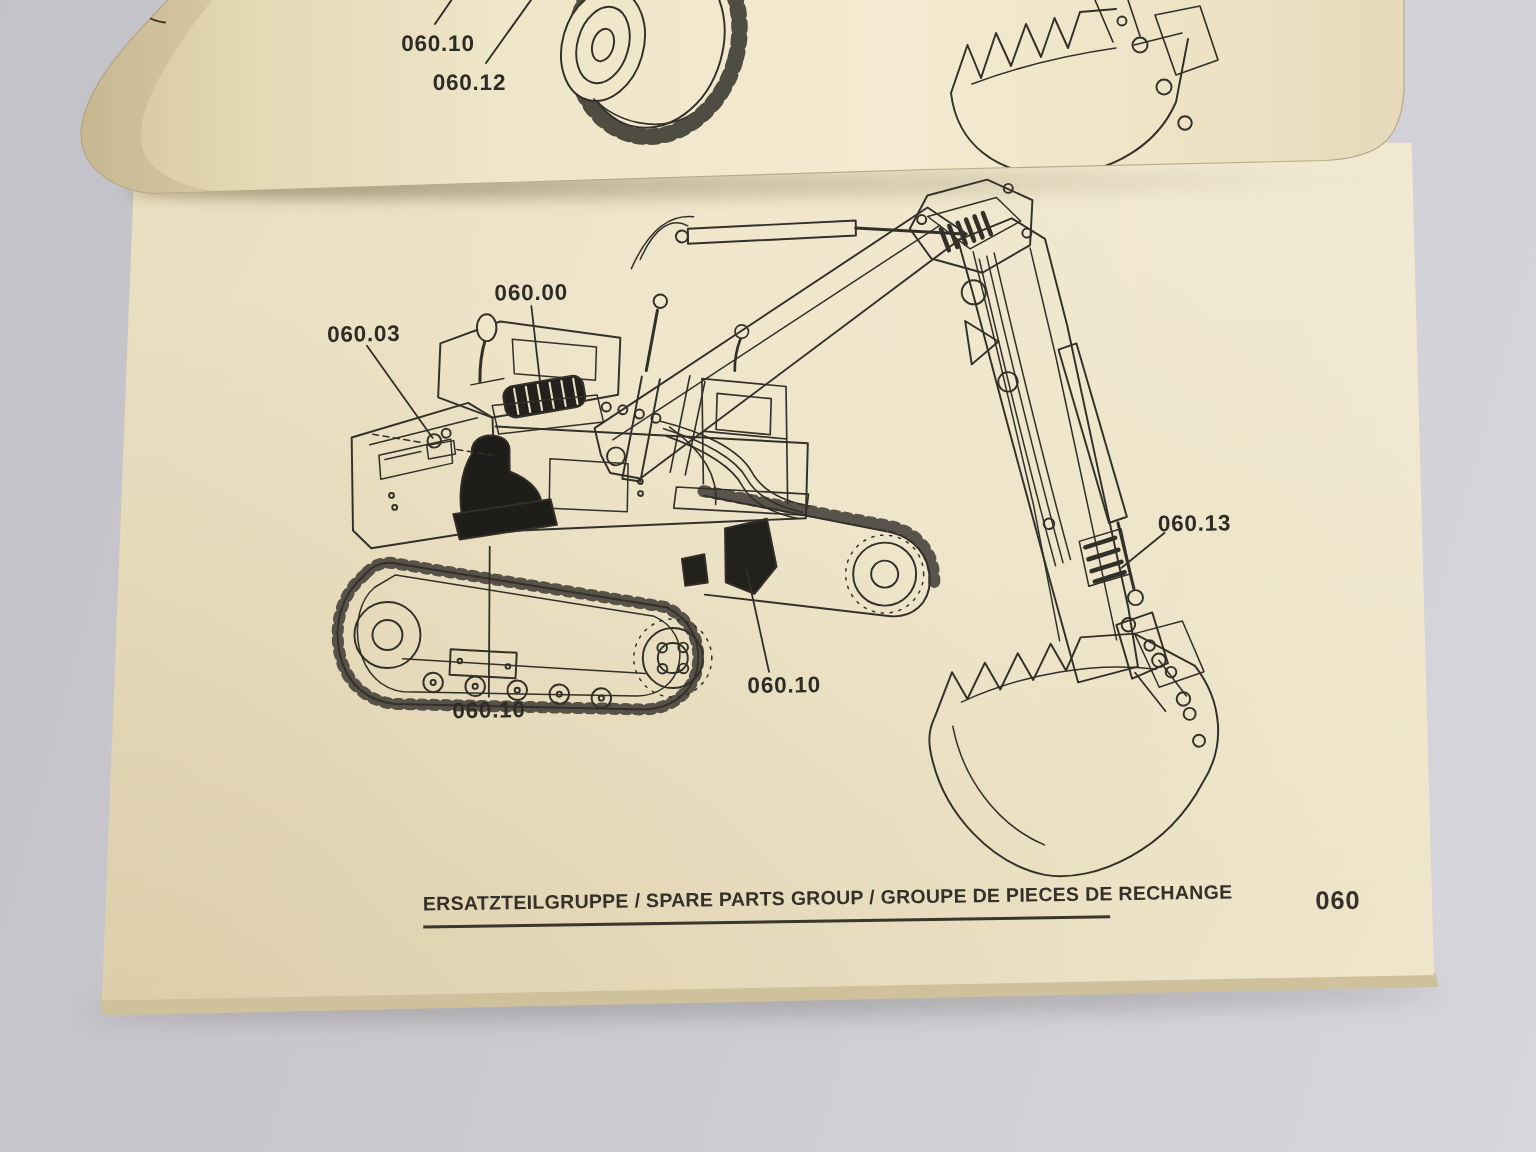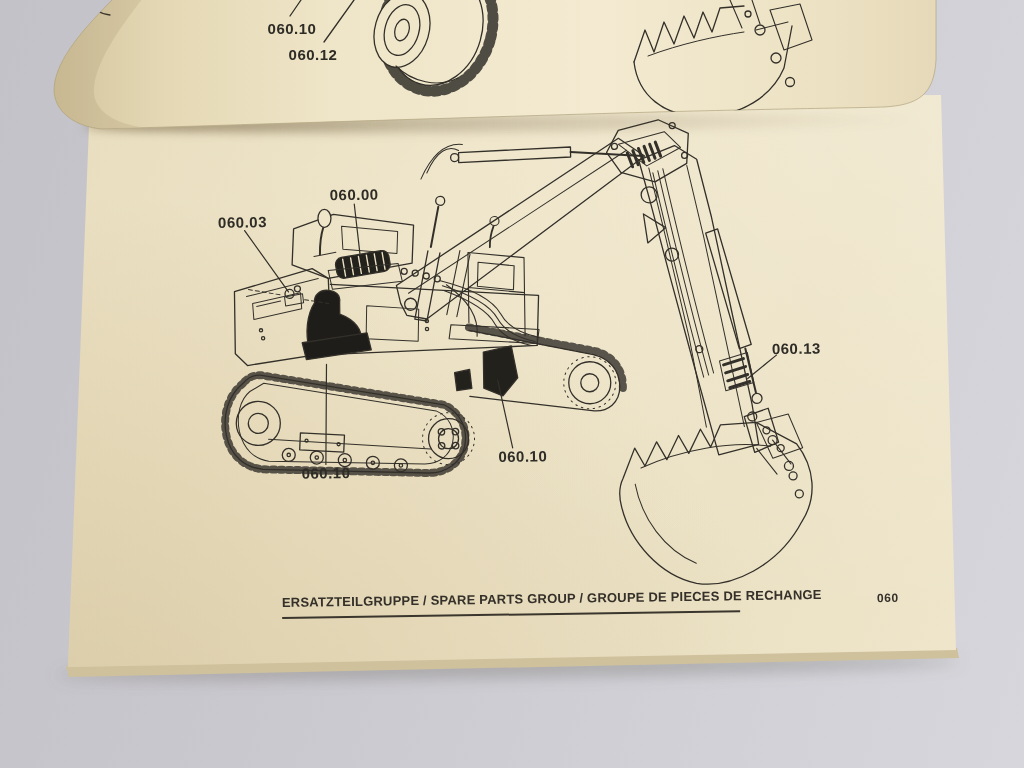--- a/index.html
+++ b/index.html
@@ -42,21 +42,21 @@
     font-size:15px;letter-spacing:.5px;fill:#2e2c26;
   }
   .footer{
     position:absolute;left:282px;top:595px;width:458px;
     color:#35312a;font-size:13px;font-weight:bold;letter-spacing:.2px;
     padding-bottom:7px;border-bottom:2px solid #3a362d;
     transform:rotate(-0.85deg);transform-origin:left center;white-space:nowrap;
   }
   .pagenum{
     position:absolute;left:877px;top:591px;color:#35312a;
-    font-size:12px;font-weight:bold;letter-spacing:.5px;
+    font-size:17px;font-weight:bold;letter-spacing:.5px;
     transform:rotate(-0.85deg);
   }
 </style>
 </head>
 <body>
 
 <div class="scene">
 
   <div class="book-shadow"></div>
   <div class="page-under"></div>

